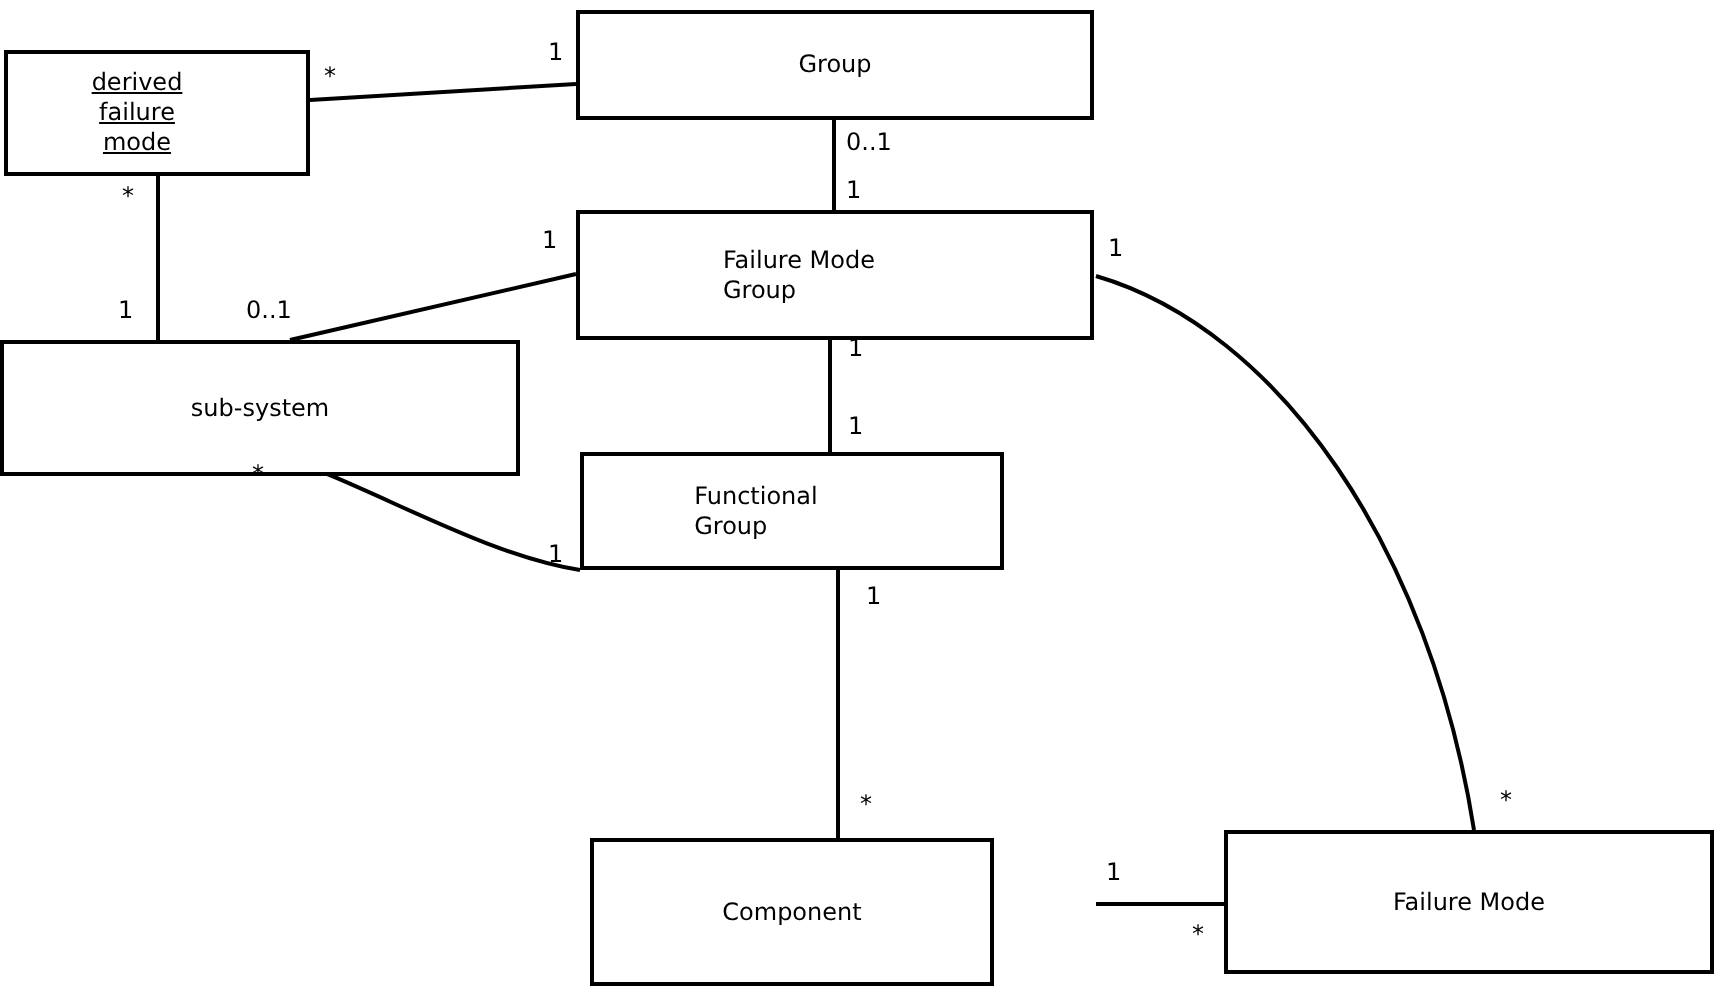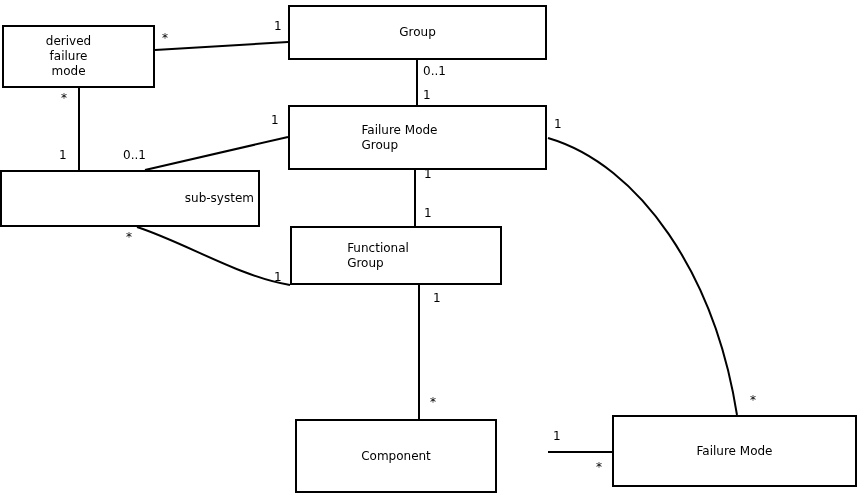--- a/index.html
+++ b/index.html
@@ -43,20 +43,21 @@
     padding: 0 4px;
   }
   
   .label-offset-left {
     position: relative;
     left: -18px;
   }
   .label-offset-left-sm {
     position: relative;
     left: -10px;
+    text-decoration: underline;
   }
   .mult {
     position: absolute;
     font-size: 12px;
     line-height: 12px;
     color: #000000;
     white-space: nowrap;
     z-index: 3;
   }
 </style>
@@ -96,21 +97,21 @@
 
   <div class="uml-box" style="left:288px; top:5px; width:259px; height:55px;">
     <span class="uml-box-label">Group</span>
   </div>
 
   <div class="uml-box" style="left:288px; top:105px; width:259px; height:65px;">
     <span class="uml-box-label label-offset-left" style="text-align:left;">Failure Mode
 Group</span>
   </div>
 
-  <div class="uml-box" style="left:0px; top:170px; width:260px; height:57px;justify-content:flex-end;">
+  <div class="uml-box" style="left:0px; top:170px; width:260px; height:68px;">
     <span class="uml-box-label">sub-system</span>
   </div>
 
   <div class="uml-box" style="left:290px; top:226px; width:212px; height:59px;">
     <span class="uml-box-label label-offset-left" style="text-align:left;">Functional
 Group</span>
   </div>
 
   <div class="uml-box" style="left:295px; top:419px; width:202px; height:74px;">
     <span class="uml-box-label">Component</span>

